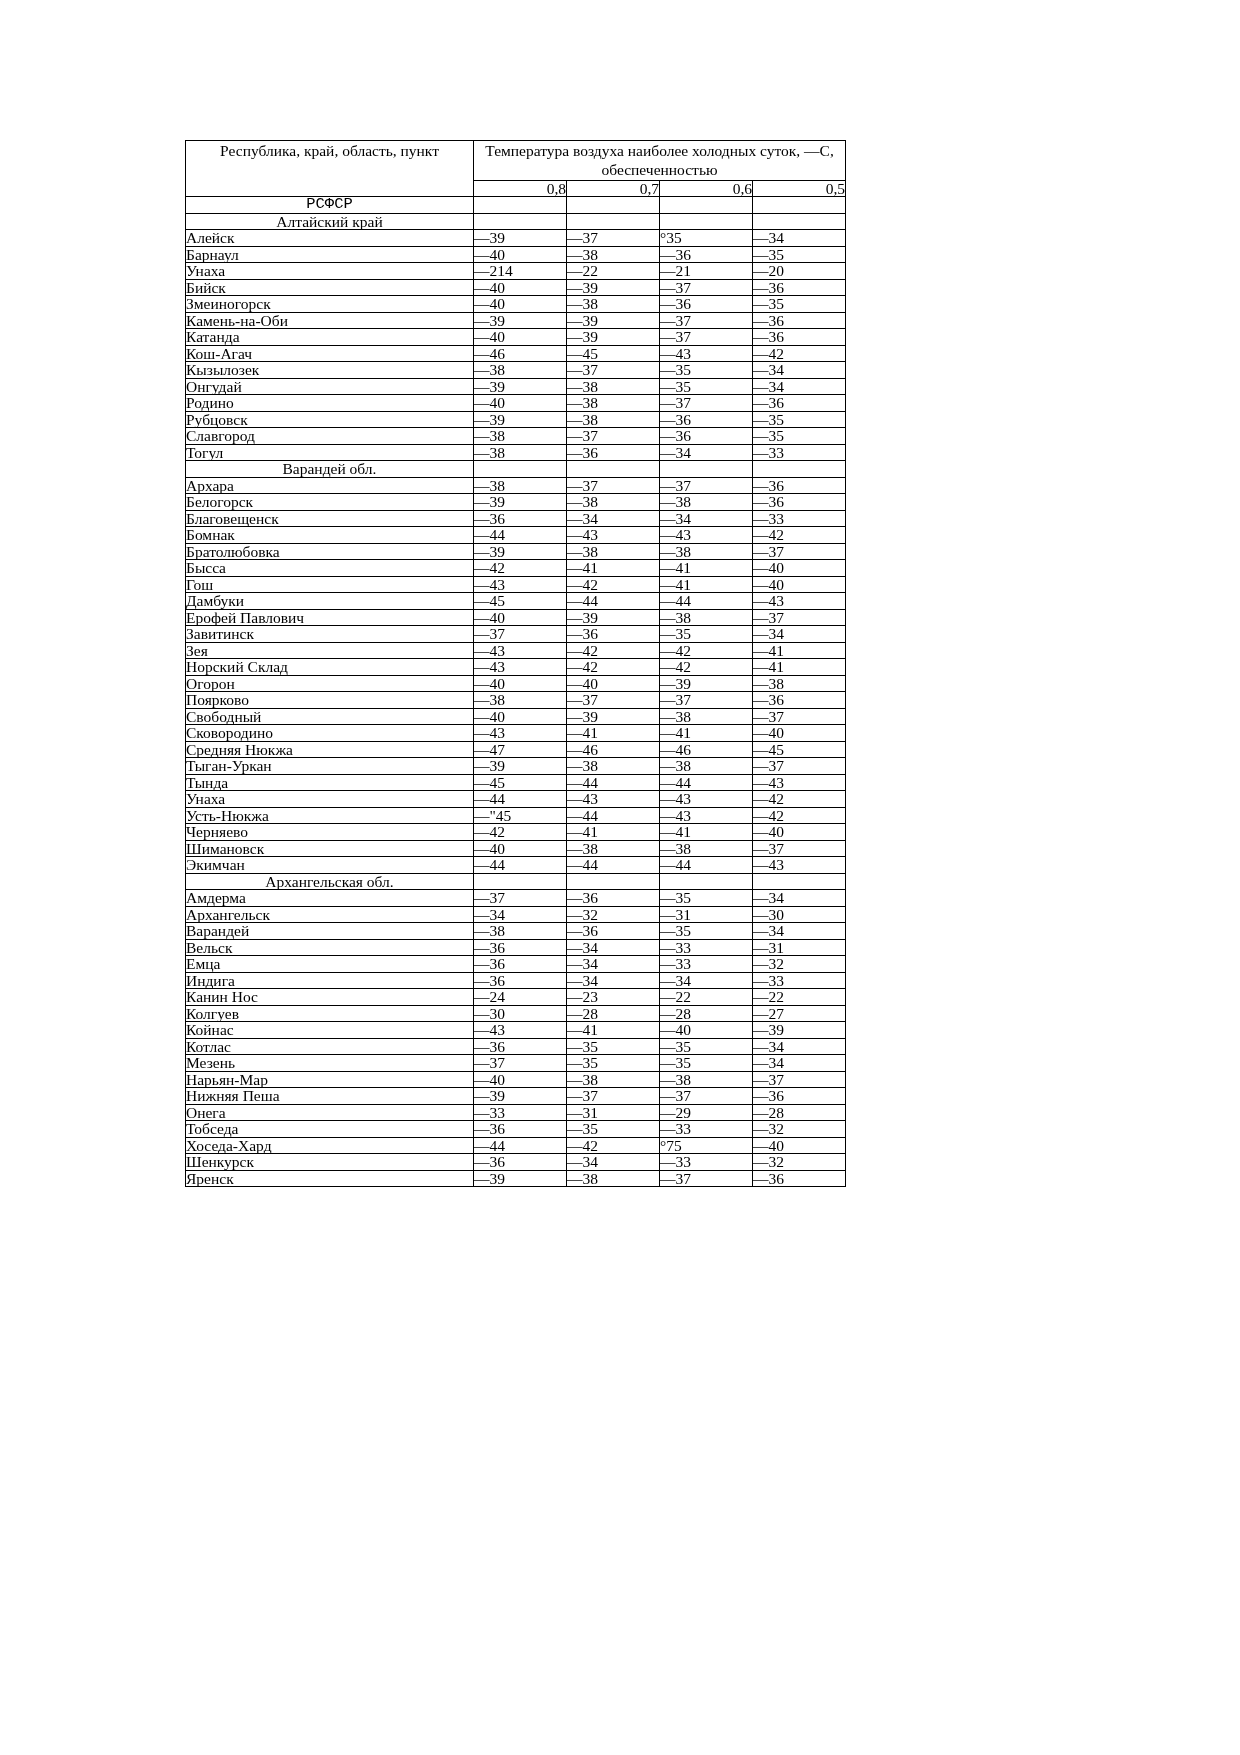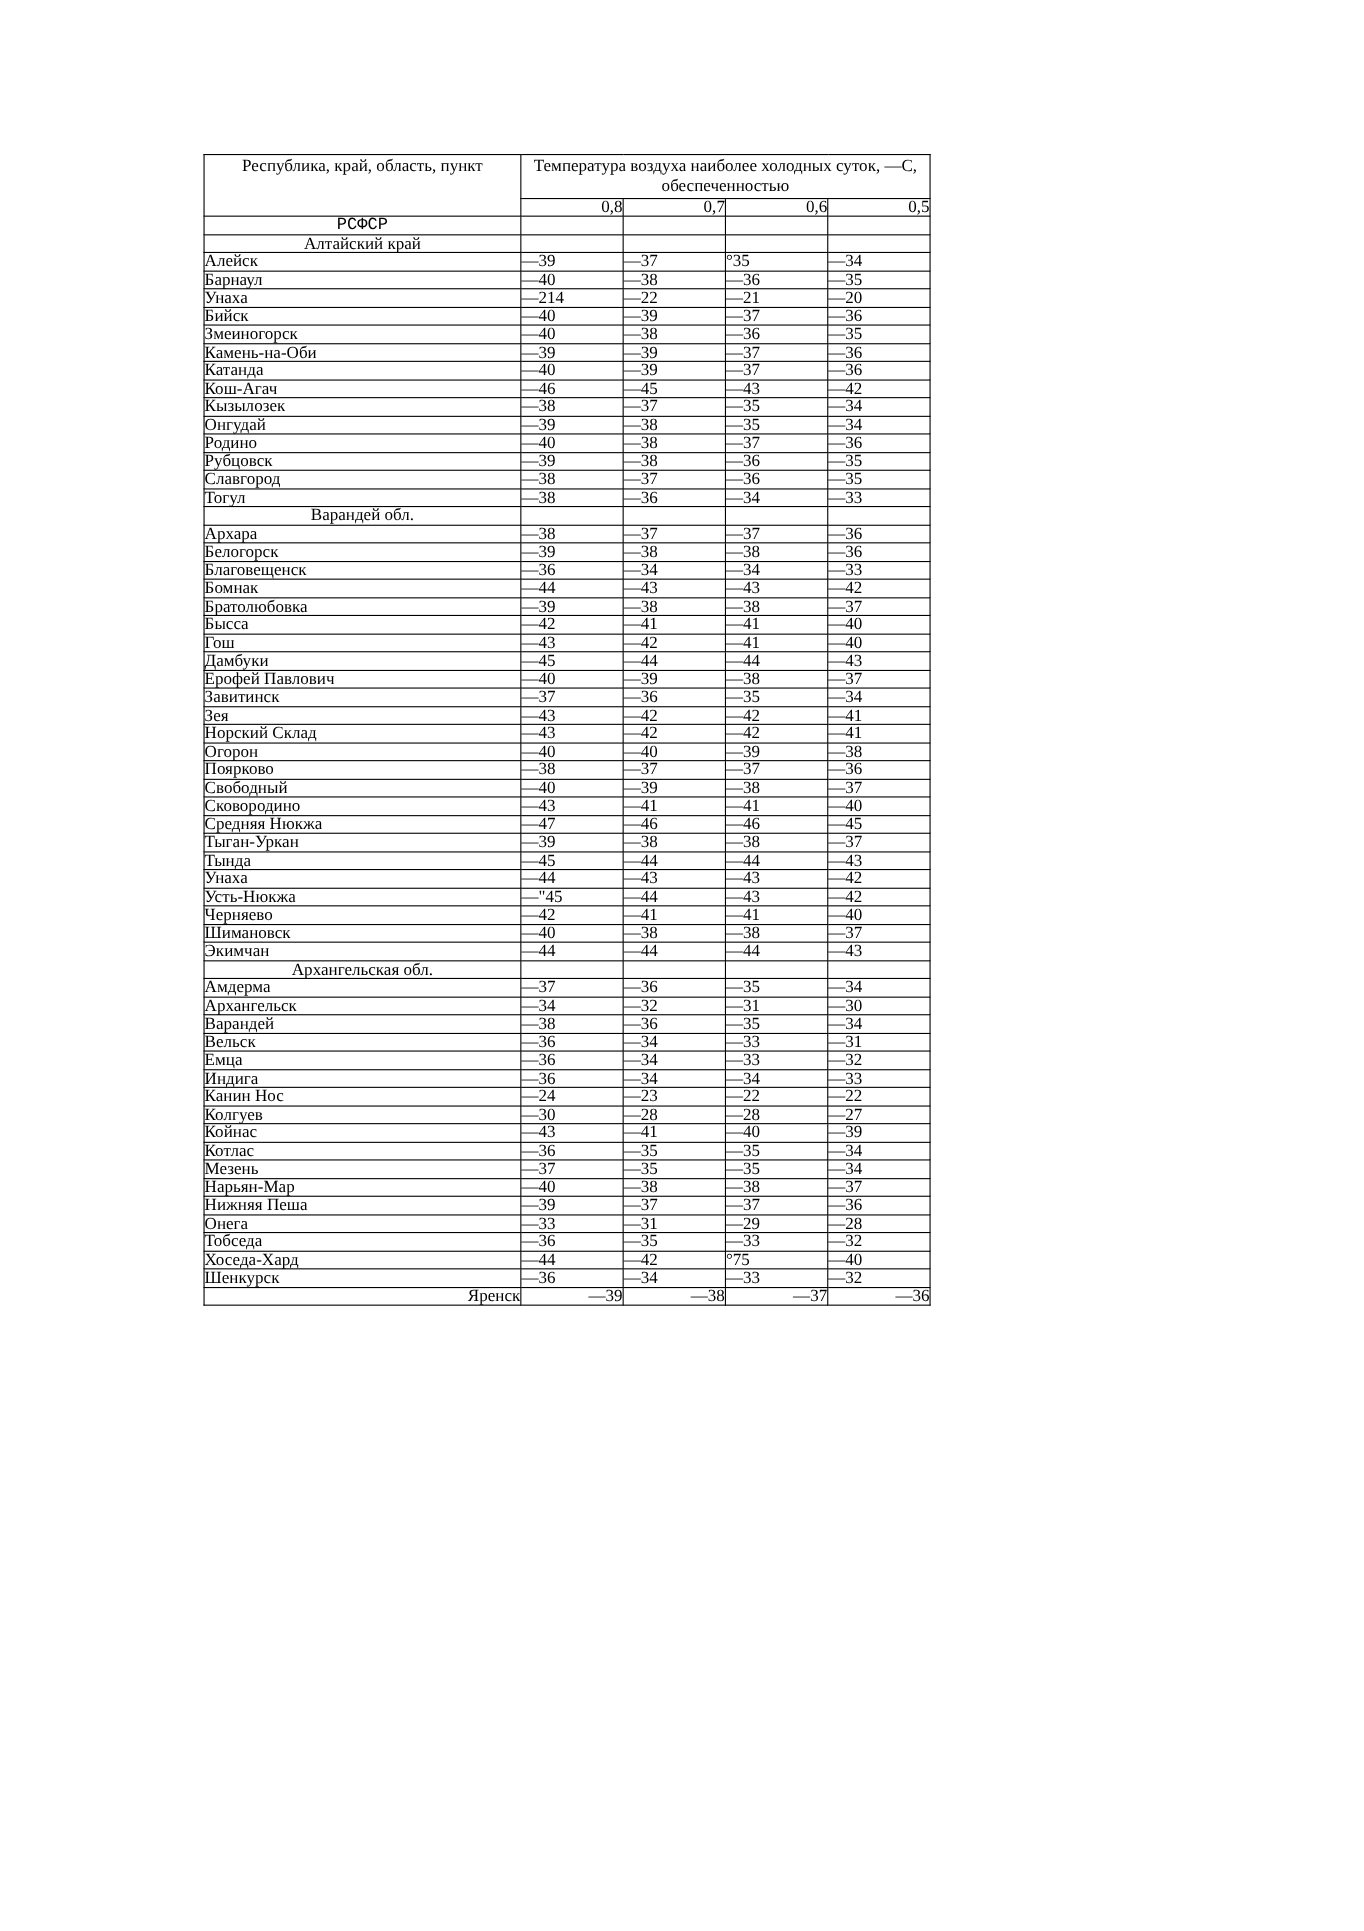--- a/index.html
+++ b/index.html
@@ -78,21 +78,21 @@
     font-family: Liberation Mono, monospace;
   }
   .section-region {
     text-align: center;
     padding: 3px 0 3px 0;
   }
   .blank {
     border-top: none;
     border-bottom: none;
   }
-  .last-row td { border-bottom: 1px solid #000; text-align: right; }
+  .last-row td { border-bottom: 1px solid #000; }
 </style>
 </head>
 <body>
 
 <div class="page">
   <div class="table-wrap">
     <table class="data">
       <colgroup>
         <col class="c-name">
         <col class="c-val">

